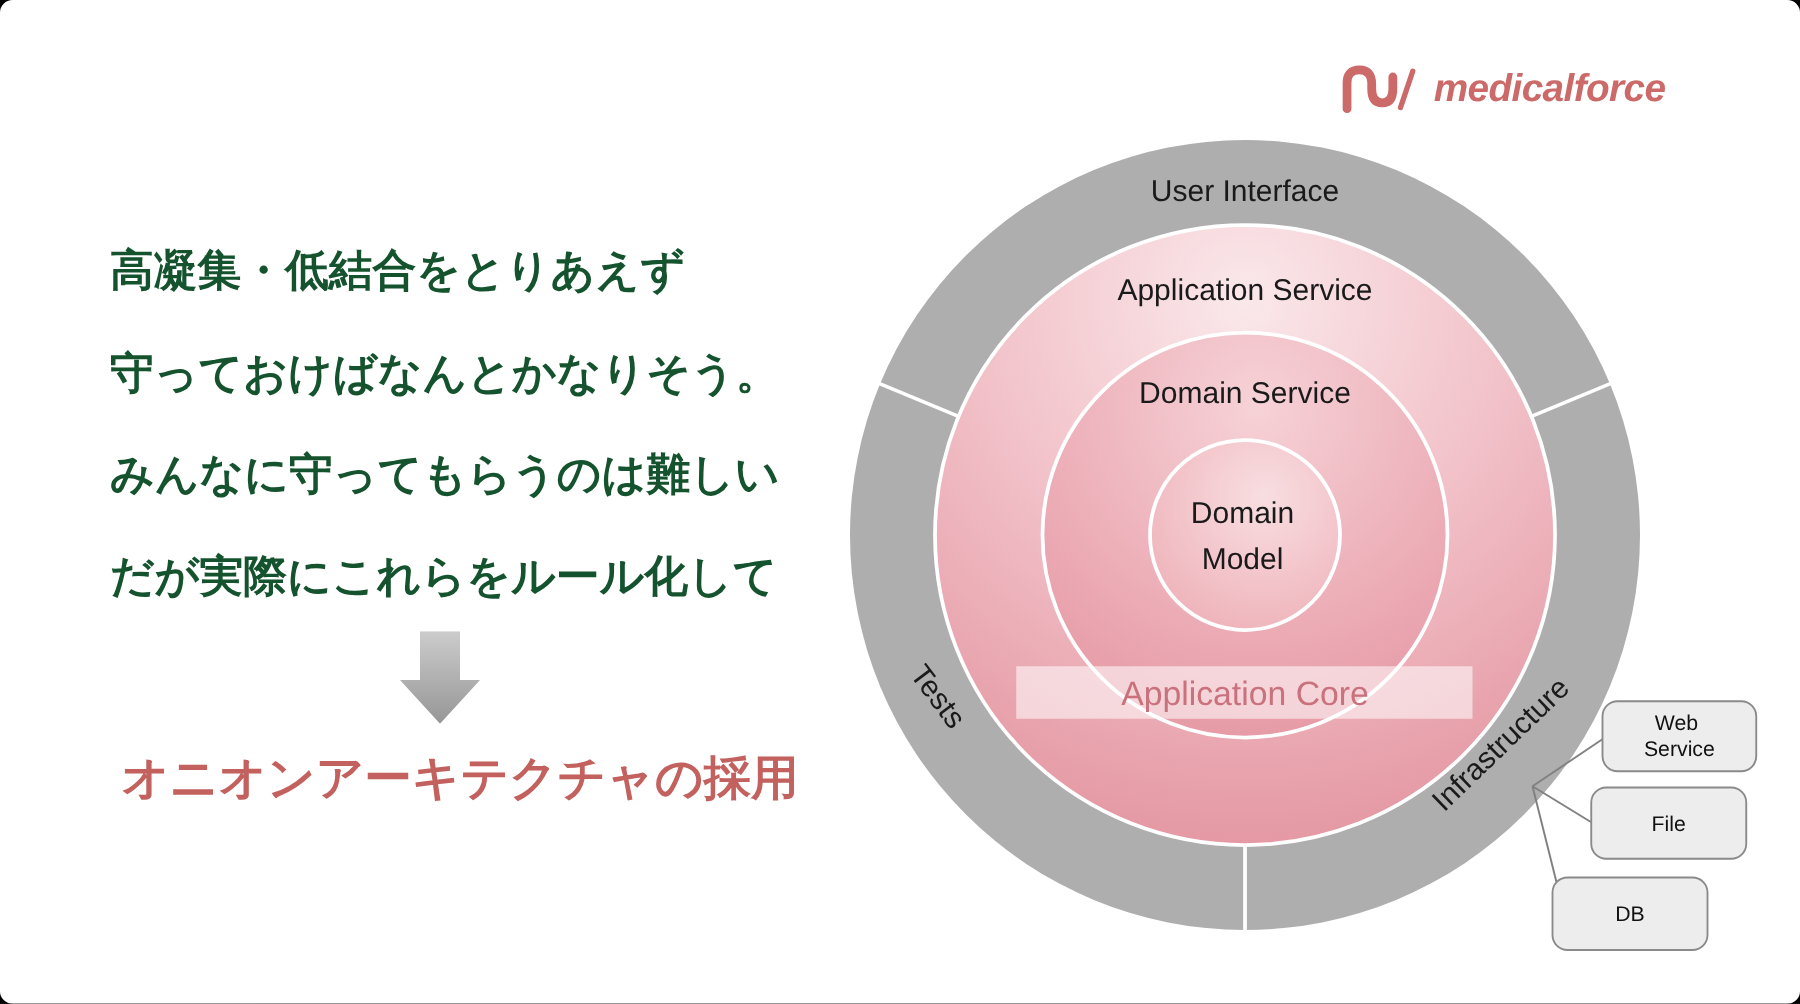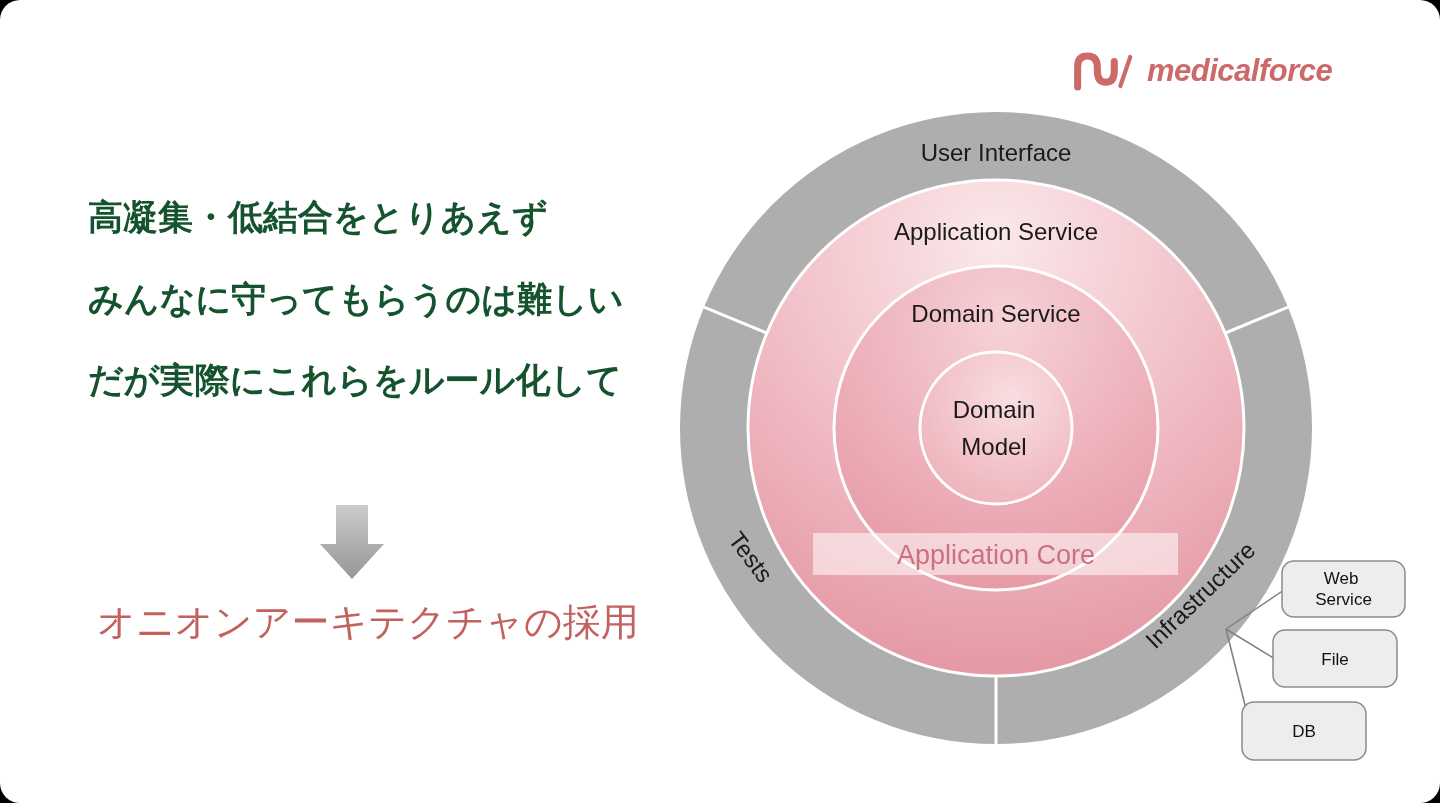--- a/index.html
+++ b/index.html
@@ -6,21 +6,21 @@
     margin: 0;
     padding: 0;
     background: #000;
     font-family: "Liberation Sans", "DejaVu Sans", sans-serif;
   }
   .slide {
     position: relative;
     width: 1440px;
     height: 803px;
     background: #ffffff;
-    border-radius: 20px;
+    border-radius: 10px;
     overflow: hidden;
     margin: 0 auto;
   }
 
   
   .logo {
     position: absolute;
     left: 1072px;
     top: 50px;
     display: flex;
@@ -56,21 +56,21 @@
     position: absolute;
     left: 320px;
     top: 505px;
   }
   .conclusion {
     position: absolute;
     left: 97px;
     top: 597px;
     margin: 0;
     font-size: 38px;
-    font-weight: 400;
+    font-weight: 700;
     color: #c2615d;
     white-space: nowrap;
   }
 
   
   .diagram {
     position: absolute;
     left: 0;
     top: 0;
   }
@@ -95,20 +95,21 @@
   <div class="logo">
     <svg width="62" height="42" viewBox="0 0 66 42">
       <path d="M6 38 L6 16 Q6 5 16.5 5 Q27 5 27 17 L27 21 Q27 33 36 33 Q45 33 45 21 L45 11" fill="none" stroke="#cb6a68" stroke-width="7.5" stroke-linecap="round" stroke-linejoin="round"></path>
       <path d="M51.5 37 L62 6" fill="none" stroke="#cb6a68" stroke-width="4.5" stroke-linecap="round"></path>
     </svg>
     <span class="logo-text">medicalforce</span>
   </div>
 
   <div class="intro">
     <p>高凝集・低結合をとりあえず</p>
+    <p>守っておけばなんとかなりそう。</p>
     <p>みんなに守ってもらうのは難しい</p>
     <p>だが実際にこれらをルール化して</p>
   </div>
 
   <svg class="down-arrow" width="64" height="75" viewBox="0 0 64 75">
     <defs>
       <linearGradient id="arrowGrad" x1="0" y1="0" x2="0" y2="1">
         <stop offset="0" stop-color="#cccccc"></stop>
         <stop offset="1" stop-color="#969696"></stop>
       </linearGradient>

